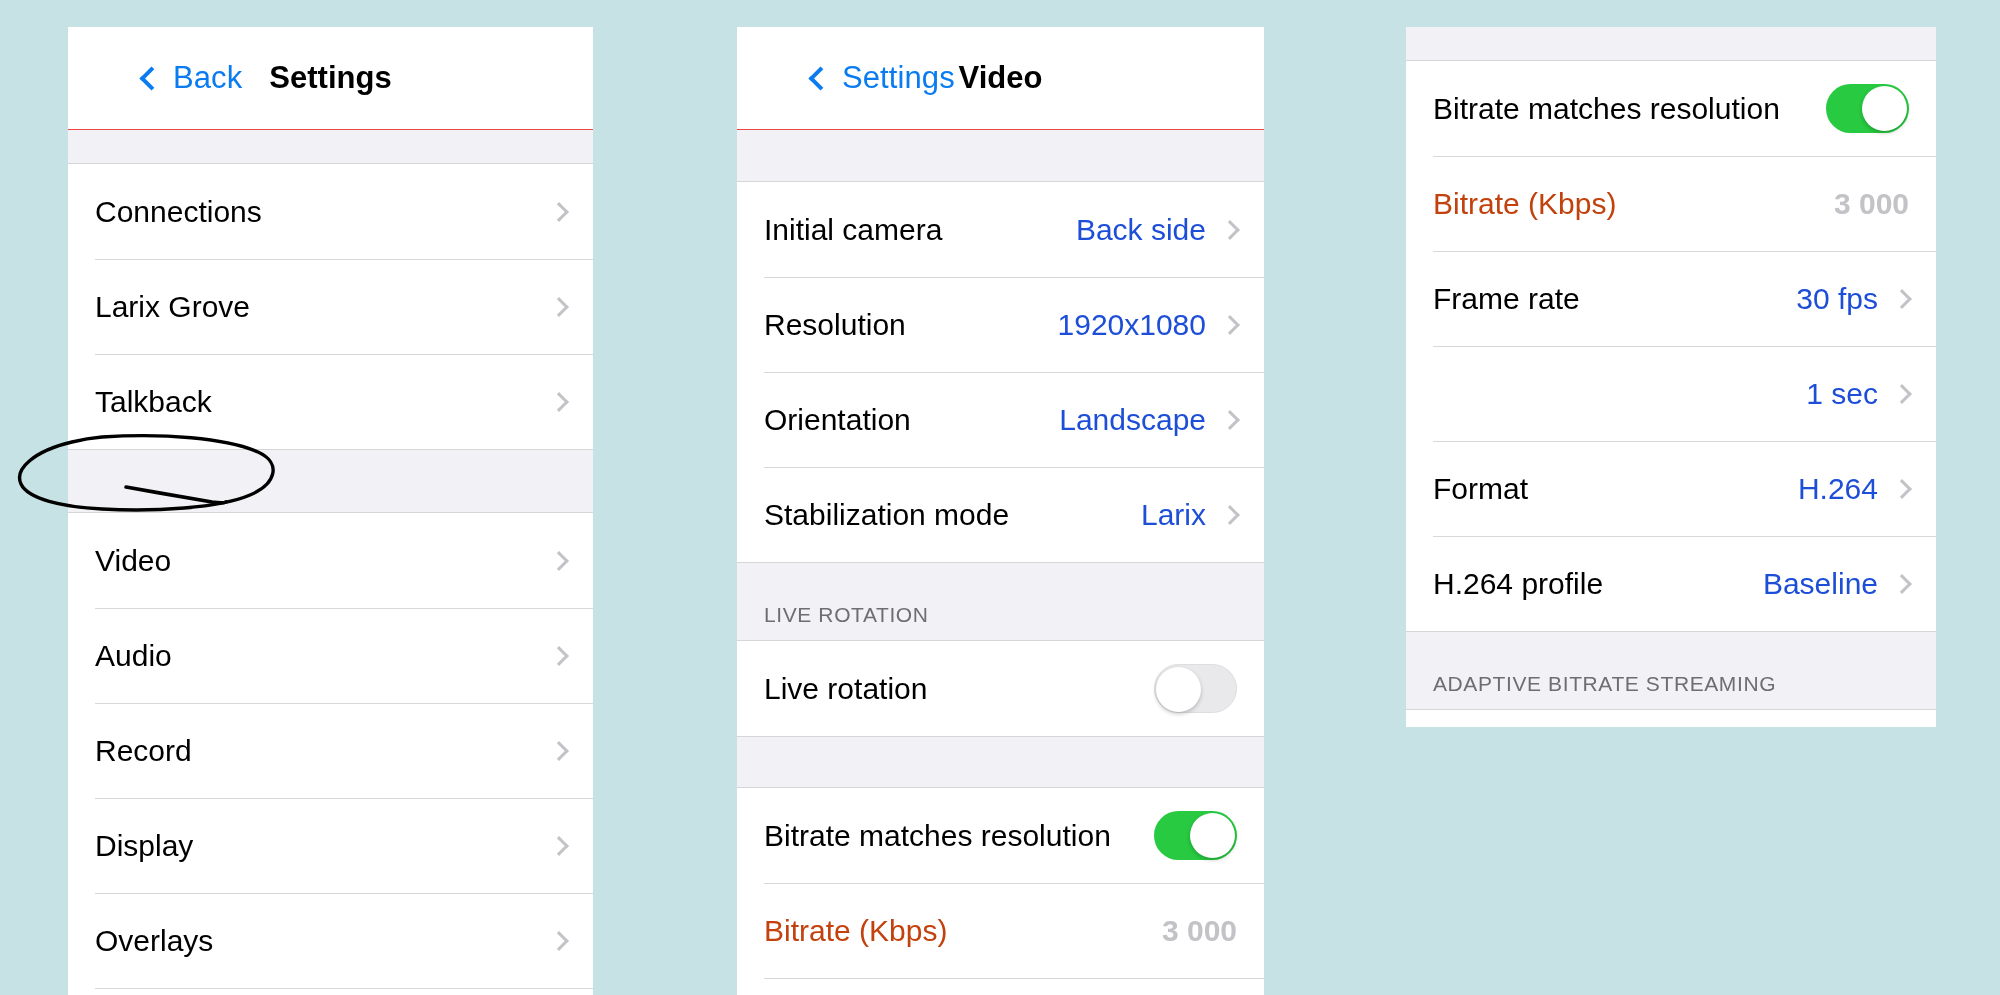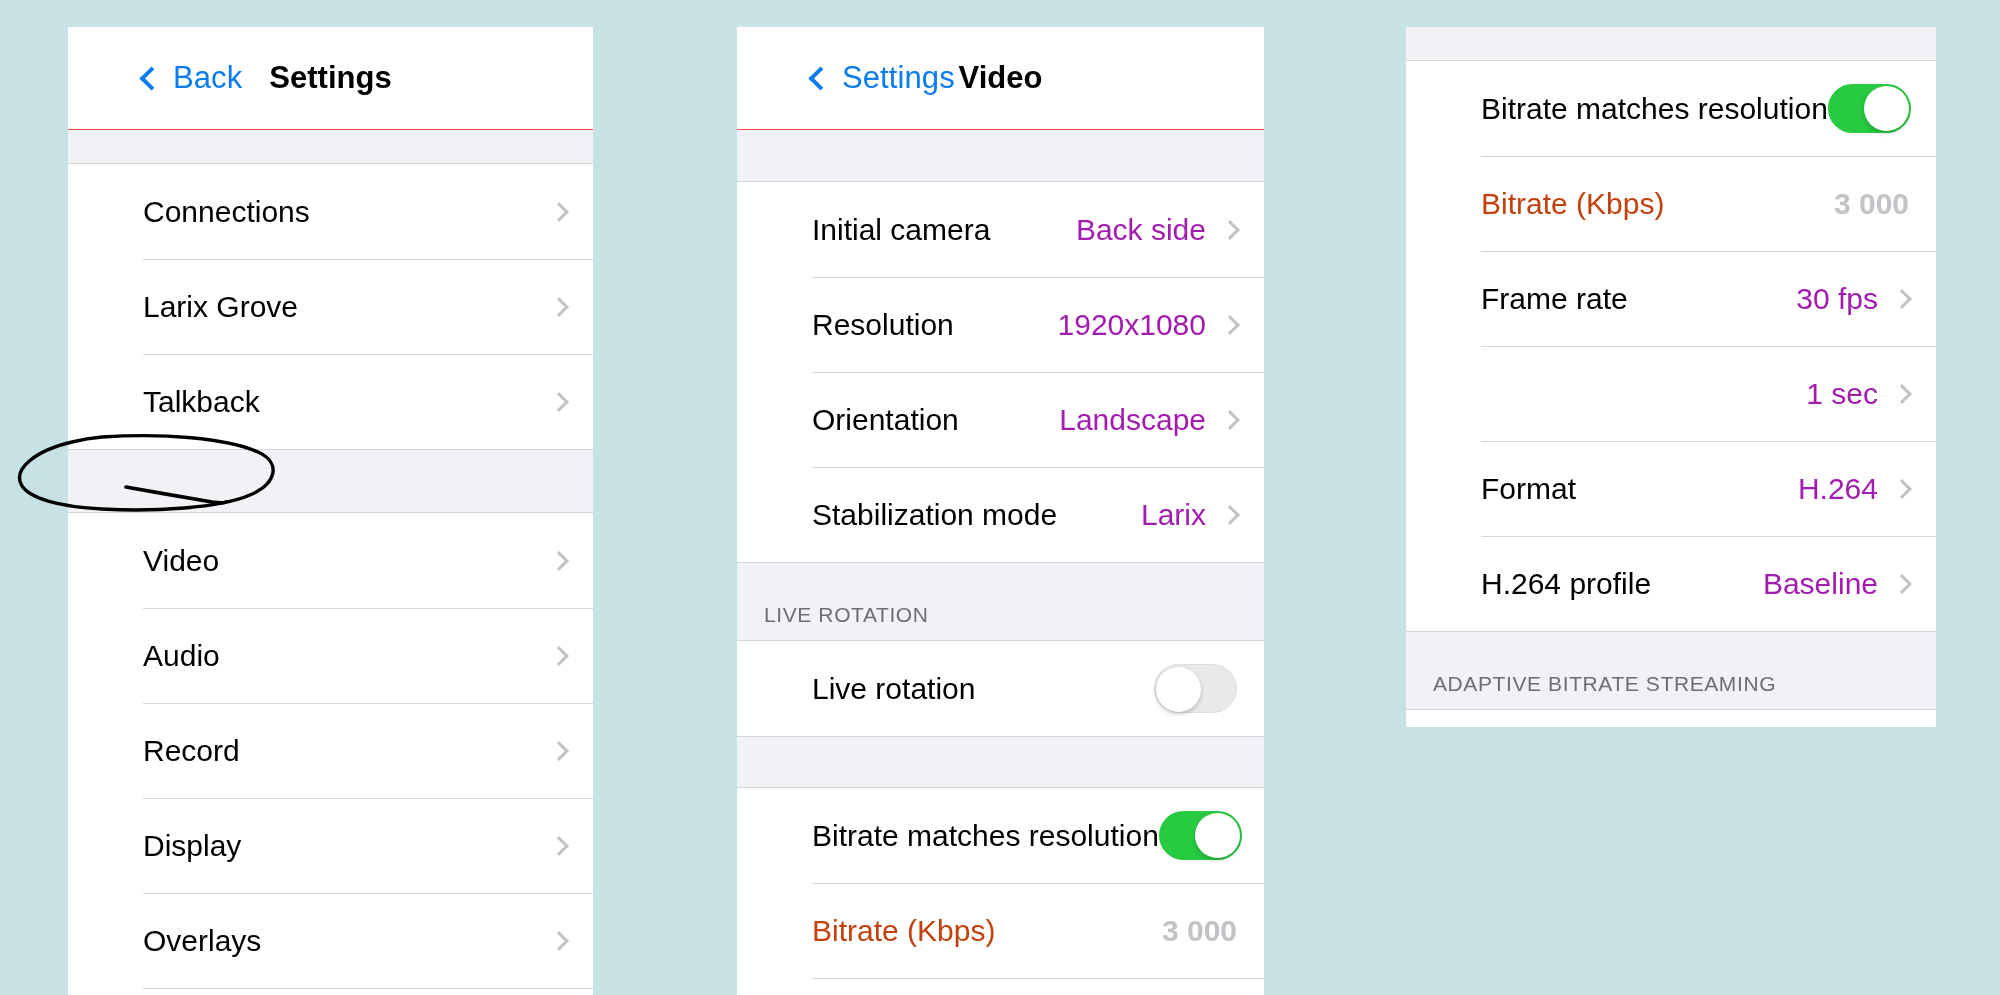--- a/index.html
+++ b/index.html
@@ -89,21 +89,21 @@
   .section-header {
     background: #f2f2f6;
     border-top: 1px solid #d6d6d8;
     border-bottom: 1px solid #d6d6d8;
     padding: 40px 0 13px 27px;
     font-size: 21px;
     color: #6d6d72;
     letter-spacing: .6px;
   }
 
-  .group { background: #ffffff; margin-left: 48px; }
+  .group { background: #ffffff; }
 
   .row {
     position: relative;
     display: flex;
     align-items: center;
     height: 95px;
     padding: 0 27px 0 27px;
     background: #ffffff;
   }
   .row + .row::before {
@@ -122,21 +122,21 @@
   .row-label.dim { color: #c2410c; }
 
   .row-right {
     margin-left: auto;
     display: flex;
     align-items: center;
     gap: 17px;
   }
   .row-value {
     font-size: 30px;
-    color: #a21caf;
+    color: #1d4ed8;
     white-space: nowrap;
   }
   .row-value.dim { color: #c2c2c7; font-weight: bold; }
 
   .chev {
     display: inline-block;
     width: 14px;
     height: 14px;
     border-top: 3.5px solid #c2c2c7;
     border-right: 3.5px solid #c2c2c7;

